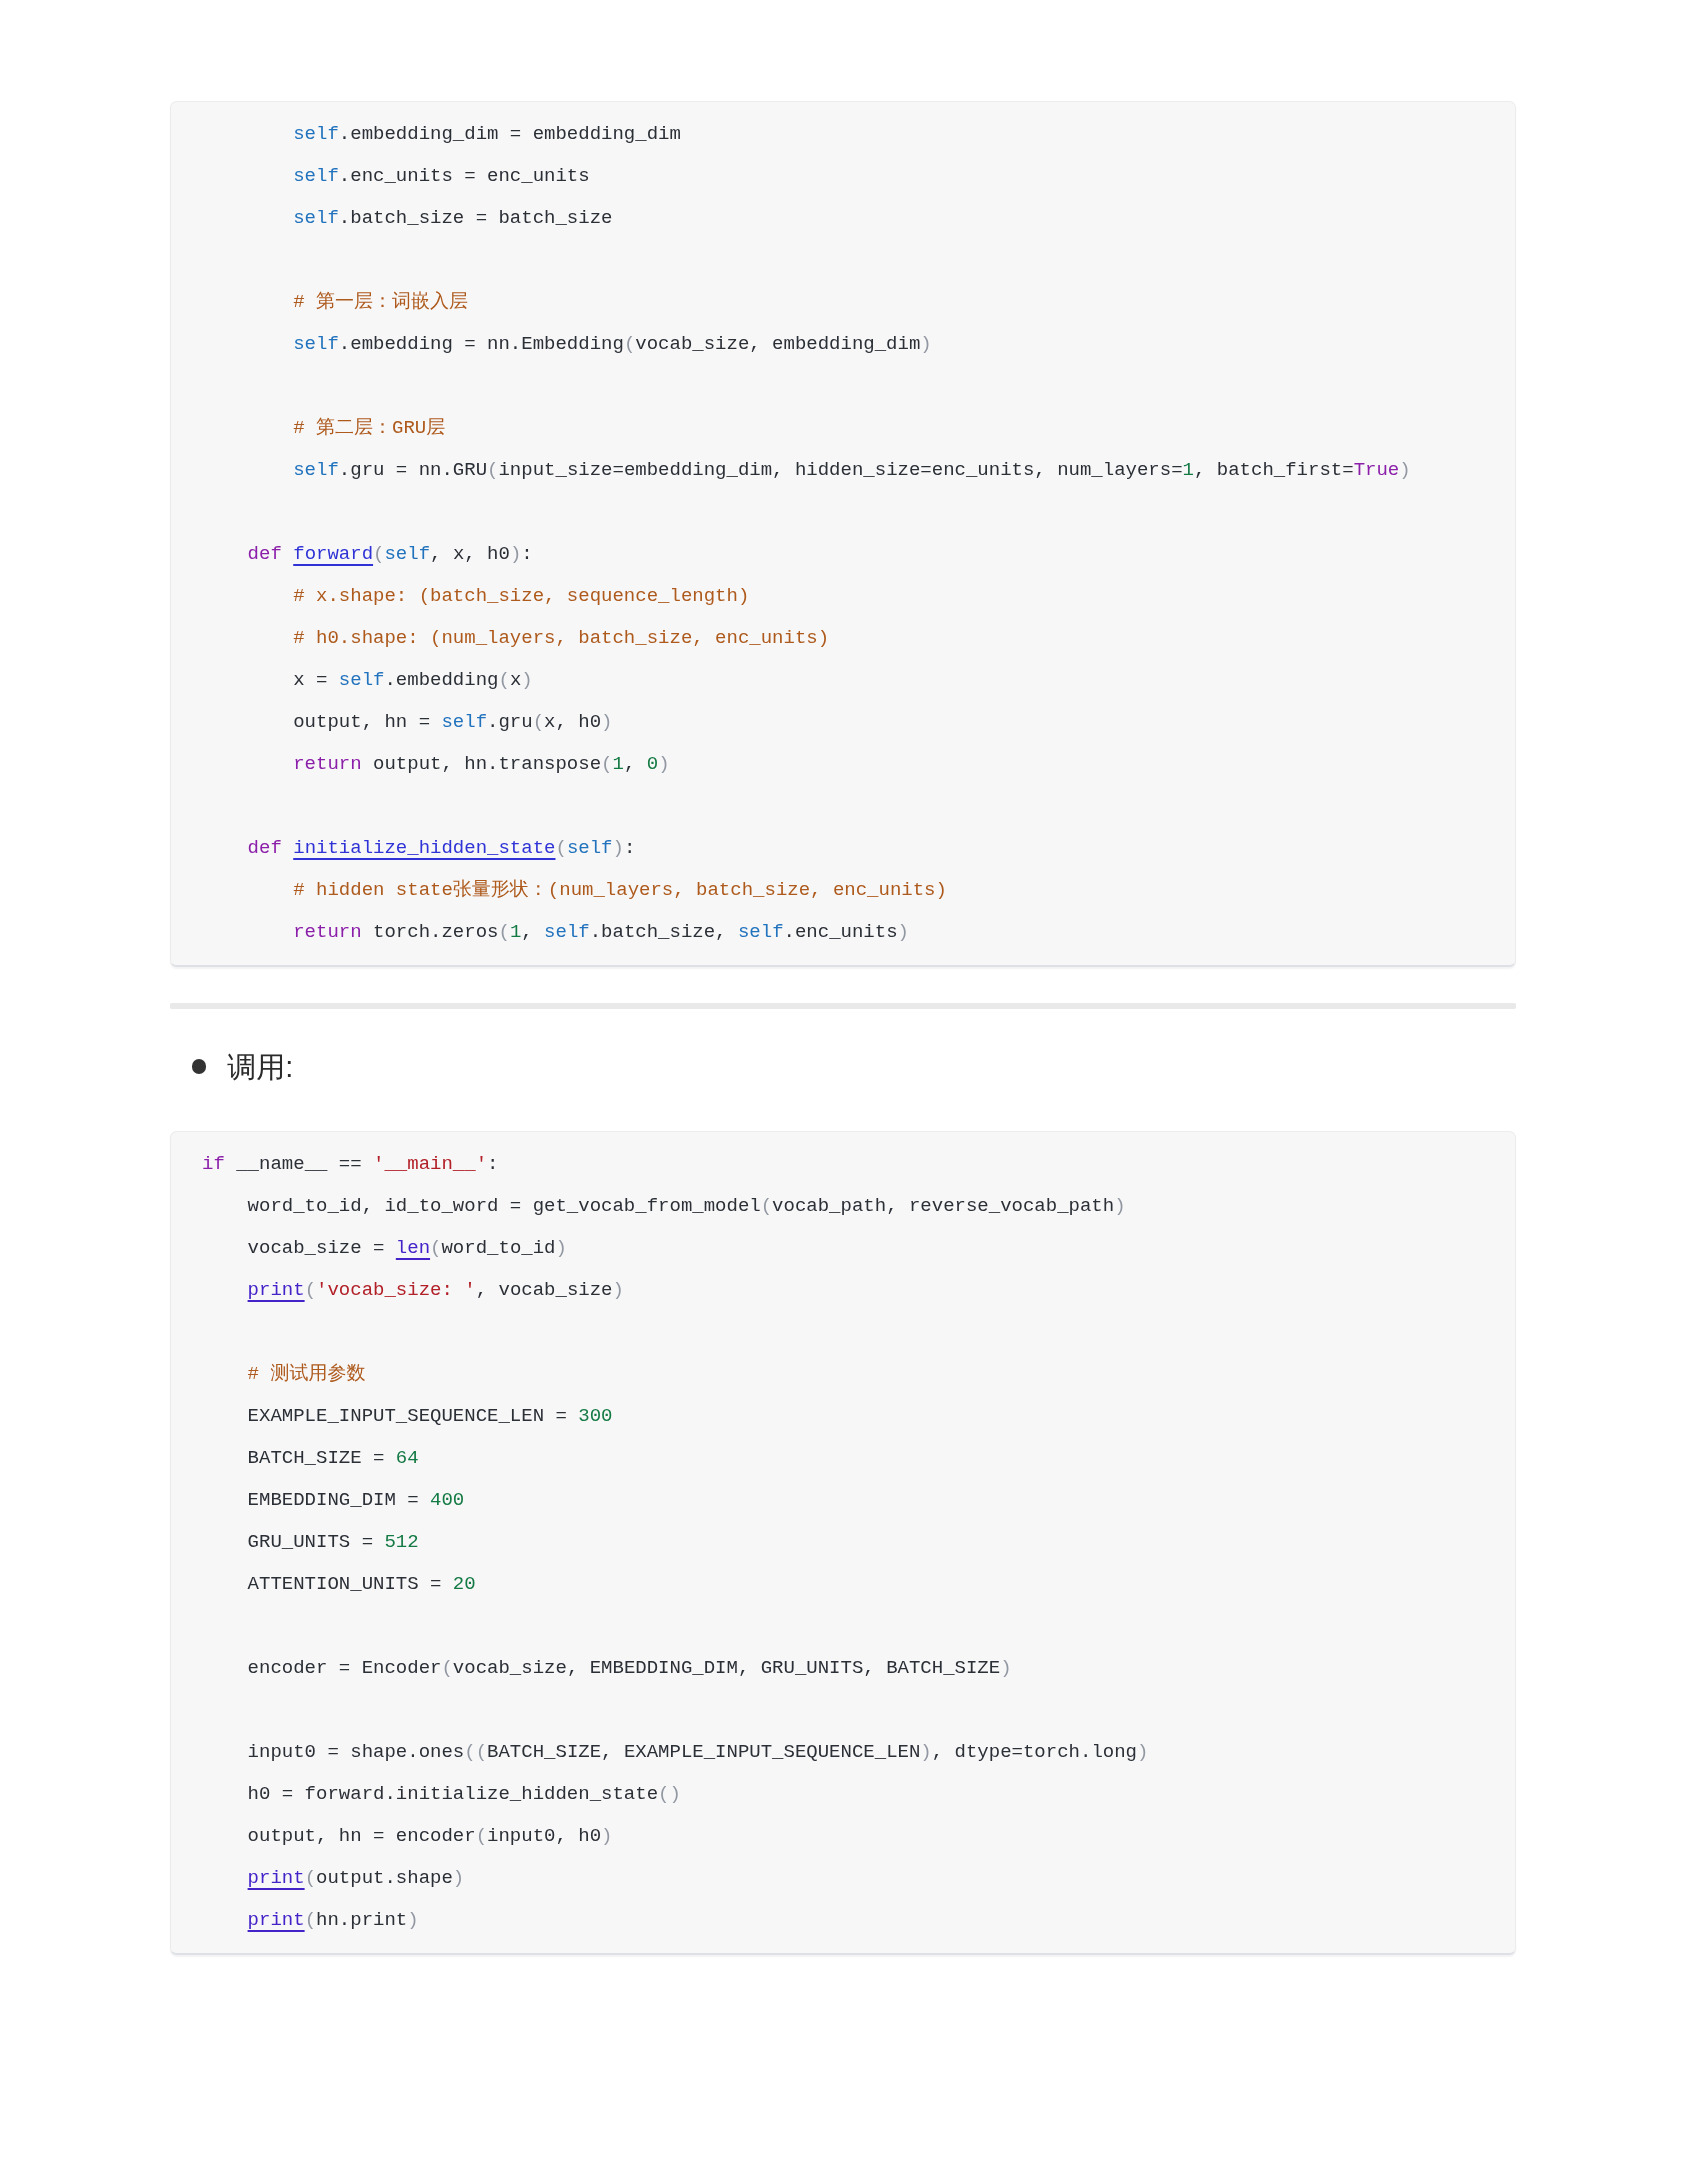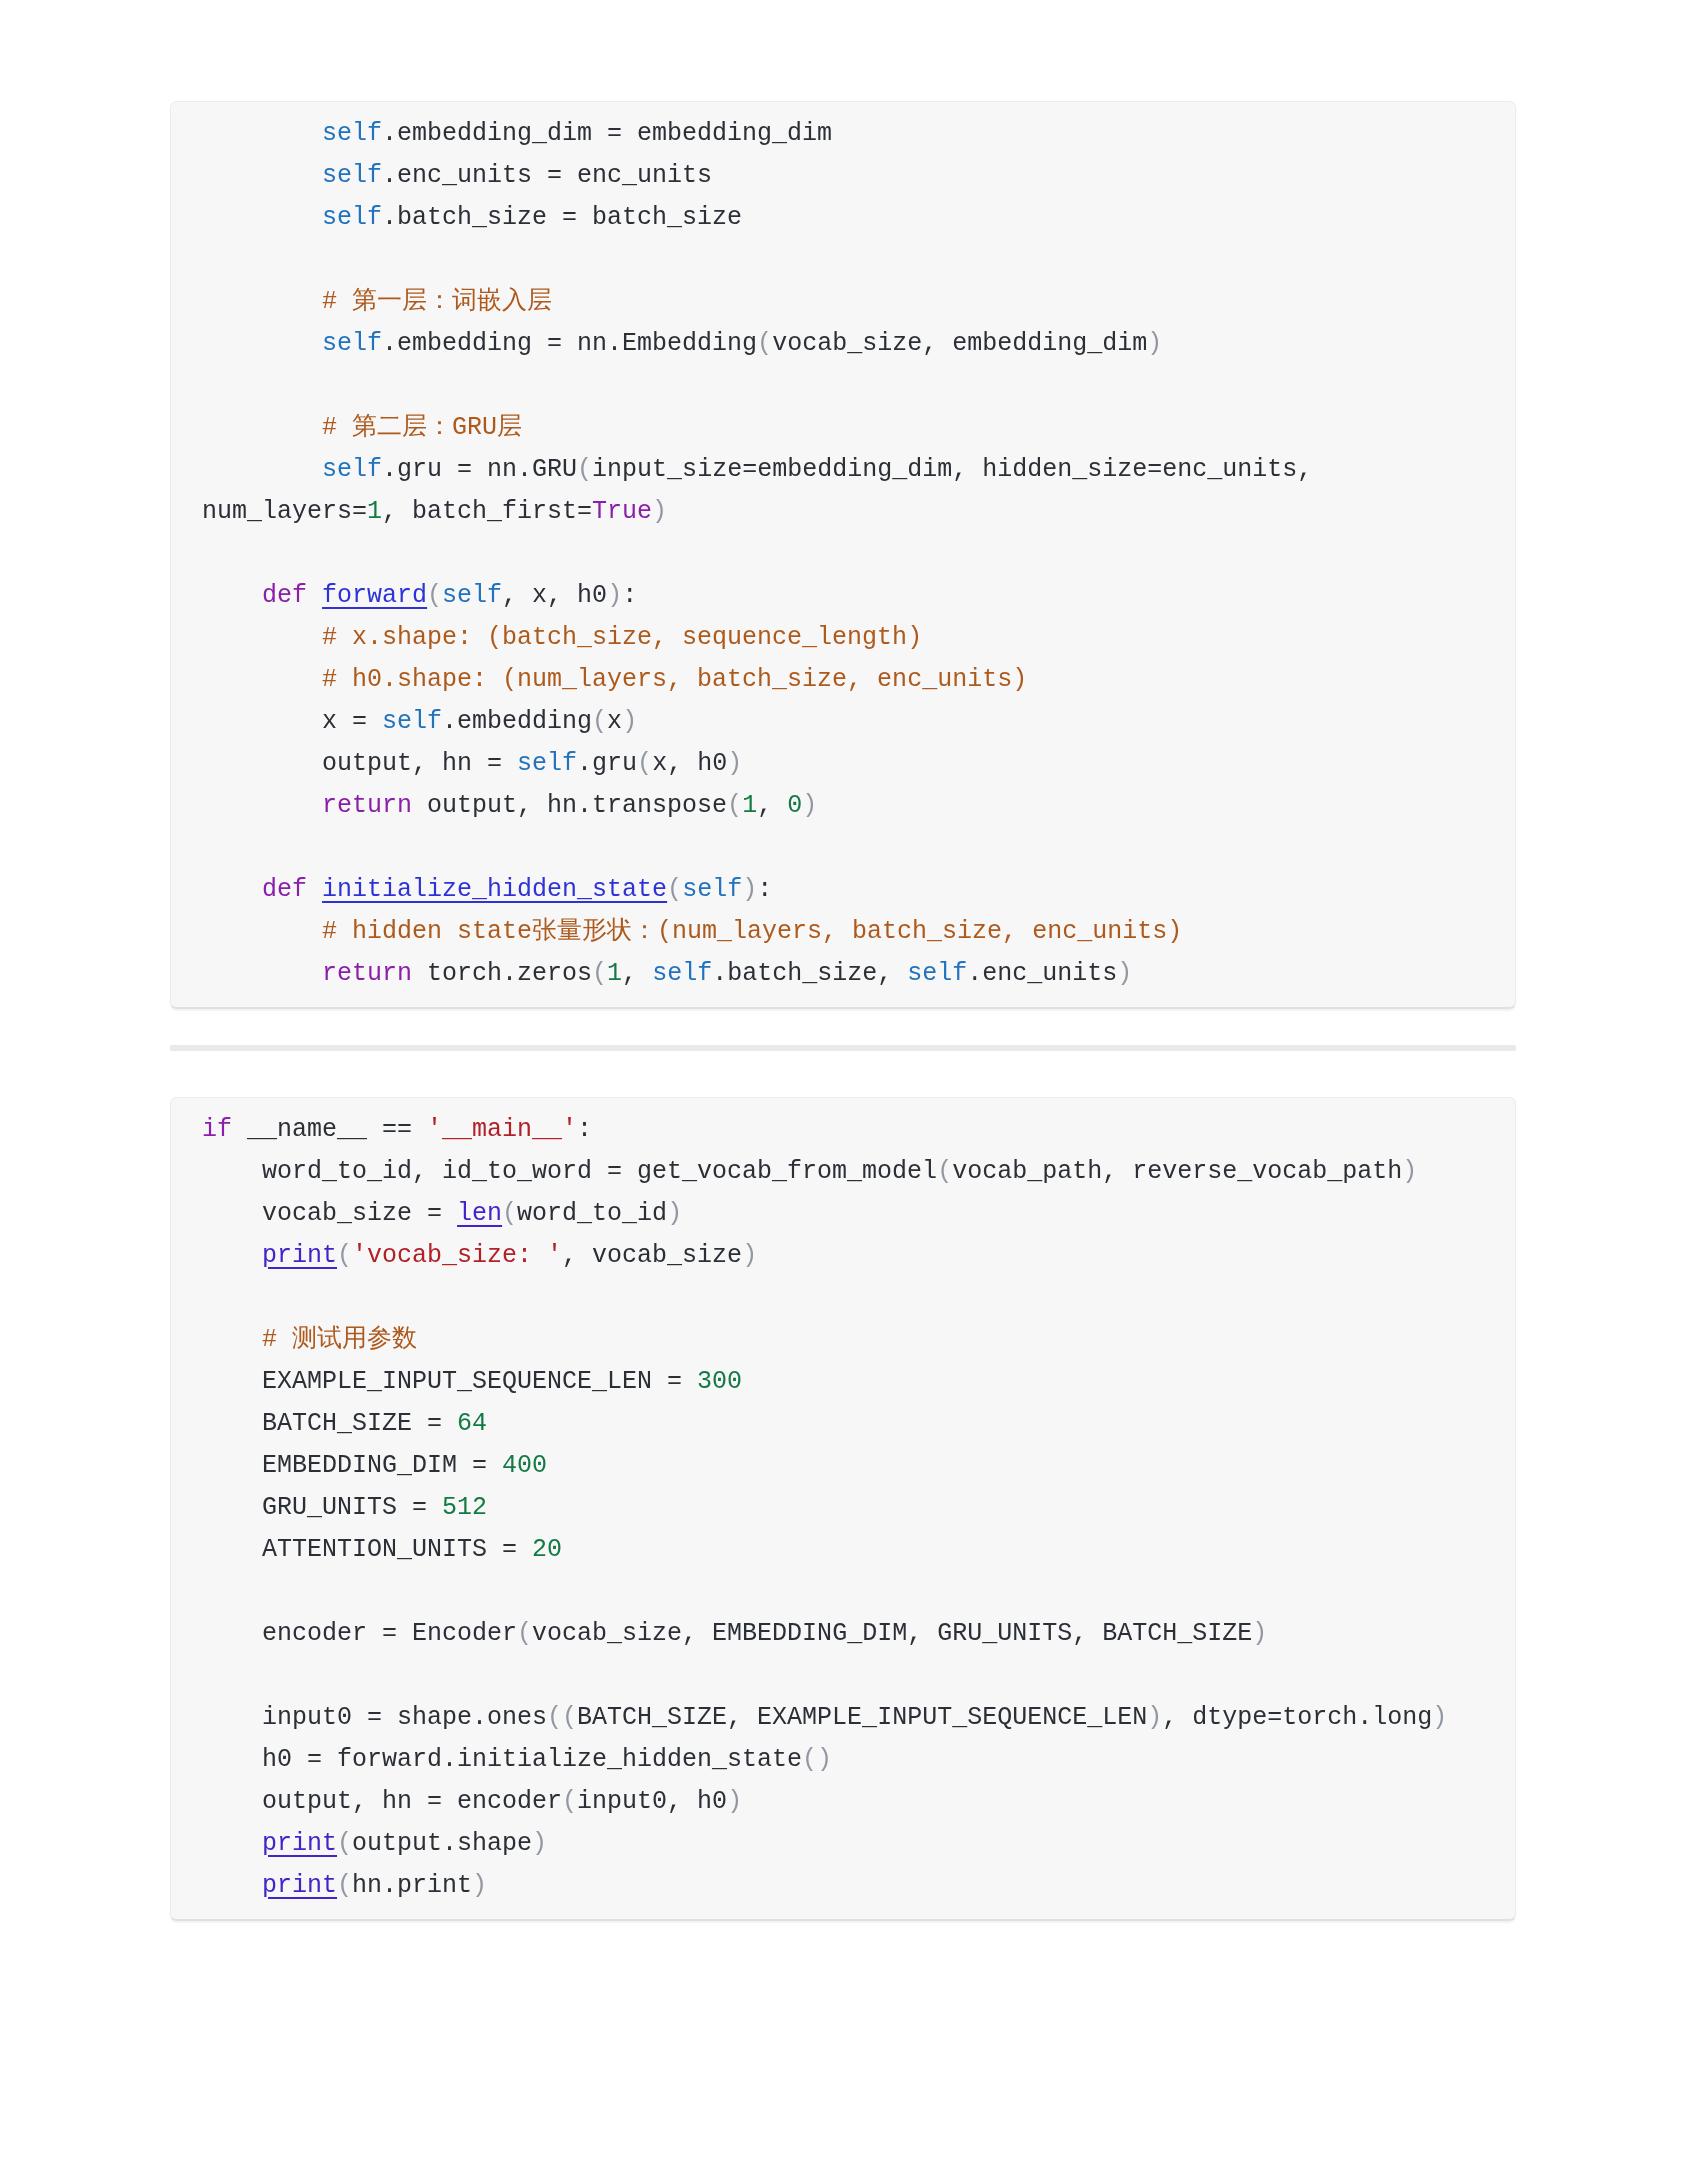--- a/index.html
+++ b/index.html
@@ -35,21 +35,21 @@
   }
   pre.code-block{
     background:var(--code_bg);
     border:1.7px solid var(--code_border);
     border-bottom:2.2px solid var(--code_border_bottom);
     border-radius:6.6px;
     box-shadow:0 1.7px 1.7px rgba(0,0,0,0.05);
     margin:0;
     padding:11px 52px 12px 31px;
     font-family:"Liberation Mono", monospace;
-    font-size:25px;
+    font-size:19px;
     line-height:42px;
     color:var(--code_text);
     white-space:pre-wrap;
     overflow-wrap:break-word;
   }
   pre.code-block code{
     font-family:inherit;
     font-size:inherit;
     line-height:inherit;
   }
@@ -125,20 +125,26 @@
 <span><span>        output, hn = </span><span class="tk-self">self</span><span>.gru</span><span class="tk-pr">(</span><span>x, h0</span><span class="tk-pr">)</span></span>
 <span><span>        </span><span class="tk-kw">return</span><span> output, hn.transpose</span><span class="tk-pr">(</span><span class="tk-num">1</span><span>, </span><span class="tk-num">0</span><span class="tk-pr">)</span></span>
 <span></span>
 <span><span>    </span><span class="tk-kw">def</span><span> </span><span class="tk-title">initialize_hidden_state</span><span class="tk-pr">(</span><span class="tk-self">self</span><span class="tk-pr">)</span><span>:</span></span>
 <span><span>        </span><span class="tk-cmt"># hidden state张量形状：(num_layers, batch_size, enc_units)</span></span>
 <span><span>        </span><span class="tk-kw">return</span><span> torch.zeros</span><span class="tk-pr">(</span><span class="tk-num">1</span><span>, </span><span class="tk-self">self</span><span>.batch_size, </span><span class="tk-self">self</span><span>.enc_units</span><span class="tk-pr">)</span></span>
 </code></pre>
 
   <hr class="section-divider">
 
+  <ul class="doc-list">
+    <li>
+      <span class="bullet-dot"></span>
+      <span>调用:</span>
+    </li>
+  </ul>
 
   <pre class="code-block" id="block-main-call"><code><span><span class="tk-kw">if</span><span> __name__ == </span><span class="tk-str">'__main__'</span><span>:</span></span>
 <span><span>    word_to_id, id_to_word = get_vocab_from_model</span><span class="tk-pr">(</span><span>vocab_path, reverse_vocab_path</span><span class="tk-pr">)</span></span>
 <span><span>    vocab_size = </span><span class="tk-builtin">len</span><span class="tk-pr">(</span><span>word_to_id</span><span class="tk-pr">)</span></span>
 <span><span>    </span><span class="tk-builtin">print</span><span class="tk-pr">(</span><span class="tk-str">'vocab_size: '</span><span>, vocab_size</span><span class="tk-pr">)</span></span>
 <span></span>
 <span><span>    </span><span class="tk-cmt"># 测试用参数</span></span>
 <span><span>    EXAMPLE_INPUT_SEQUENCE_LEN = </span><span class="tk-num">300</span></span>
 <span><span>    BATCH_SIZE = </span><span class="tk-num">64</span></span>
 <span><span>    EMBEDDING_DIM = </span><span class="tk-num">400</span></span>

